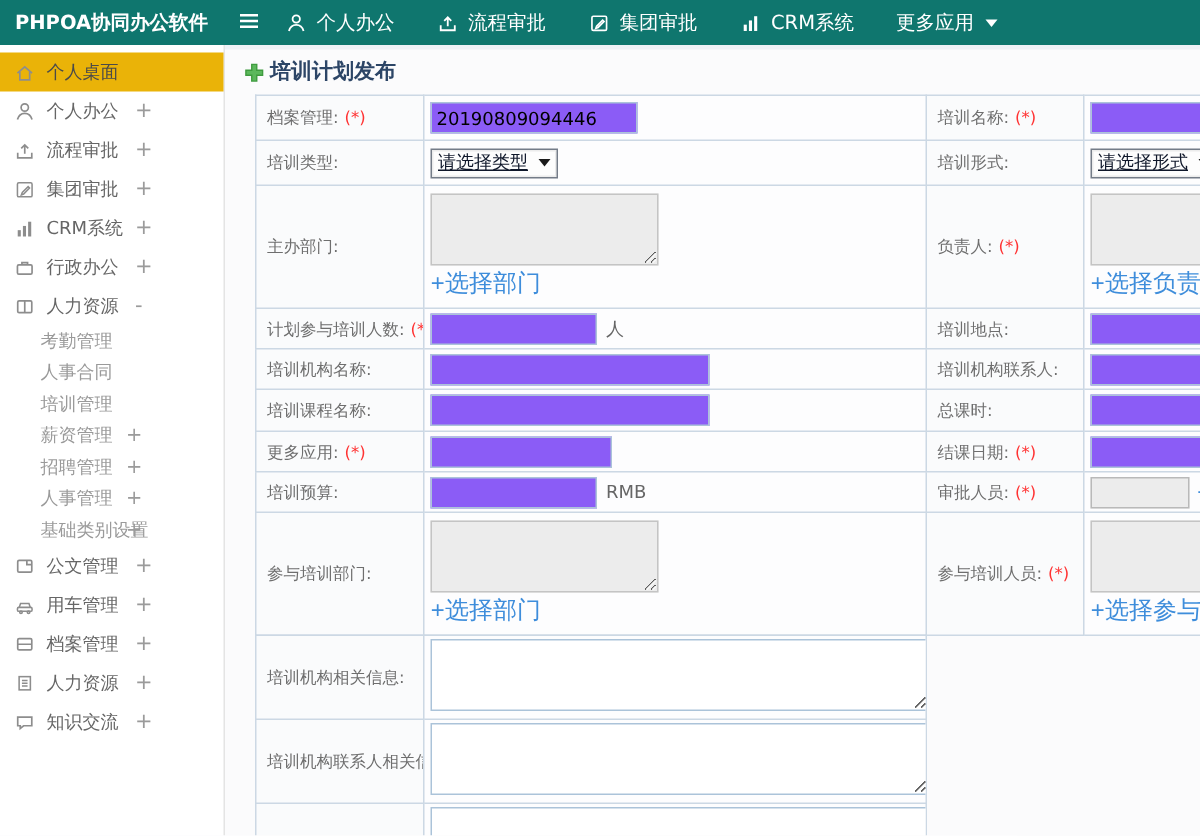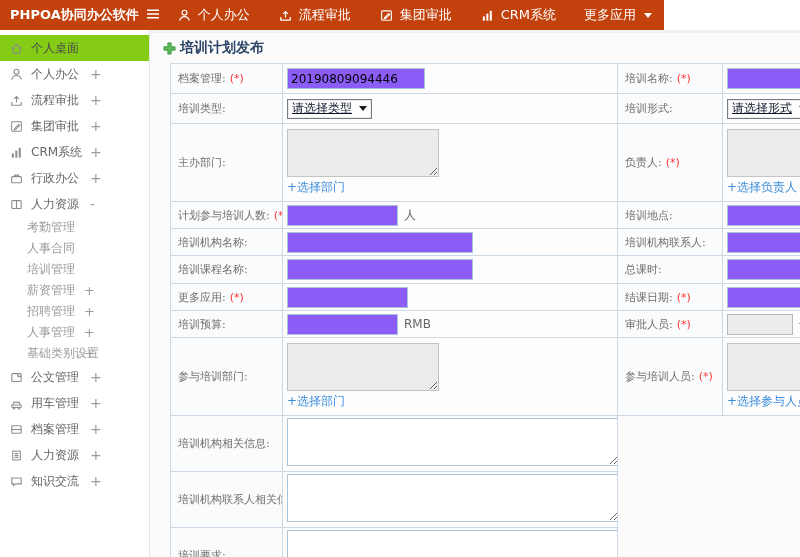--- a/index.html
+++ b/index.html
@@ -3,36 +3,36 @@
 <meta charset="utf-8">
 <style>
   html,body{margin:0;padding:0;}
   body{
     width:800px;height:557px;position:relative;overflow:hidden;
     font-family:"DejaVu Sans","Liberation Sans",sans-serif;
     font-size:12px;background:#fff;color:#333;
   }
   
   .topbar{
-    position:absolute;top:0;left:0;width:664px;height:30px;
-    background:#c2410c;display:flex;align-items:center;color:#fff;z-index:5;
+    position:absolute;top:0;left:0;width:800px;height:30px;
+    background:#0f766e;display:flex;align-items:center;color:#fff;z-index:5;
   }
   .logo{width:142px;padding-left:10px;font-size:13px;font-weight:bold;white-space:nowrap;}
   .hamb{margin:0 16px 0 6px;display:flex;cursor:pointer;}
   .topnav{display:flex;align-items:center;}
   .nav-item{display:flex;align-items:center;gap:6px;margin-right:28px;font-size:13px;cursor:pointer;white-space:nowrap;}
   .nico{display:flex;}
   .caret{width:0;height:0;border-left:4px solid transparent;border-right:4px solid transparent;border-top:5px solid #fff;margin-left:2px;}
   
   .sidebar{
     position:absolute;top:30px;left:0;width:150px;height:527px;
     background:#ffffff;border-right:1px solid #e4e4e4;padding-top:5px;box-sizing:border-box;
   }
   .side-item{height:26px;display:flex;align-items:center;padding-left:8px;color:#666;cursor:pointer;position:relative;}
-  .side-item.active{background:#84cc16;color:#4a4a4a;}
+  .side-item.active{background:#eab308;color:#4a4a4a;}
   .sico{width:16px;height:16px;margin-right:7px;color:#8d8d8d;display:flex;align-items:center;justify-content:center;}
   .exp{position:absolute;left:90px;top:0;height:26px;display:flex;align-items:center;color:#9b9b9b;font-size:14px;}
   .side-sub{height:21px;display:flex;align-items:center;padding-left:27px;color:#9a9a9a;cursor:pointer;position:relative;}
   .exp2{position:absolute;left:84px;top:0;height:21px;display:flex;align-items:center;color:#9b9b9b;font-size:13px;}
   
   .main{
     position:absolute;top:30px;left:150px;width:650px;height:527px;
     overflow:hidden;background:#fbfbfc;
   }
   .main::before{content:"";display:block;height:3px;background:#eef2f7;}
@@ -48,21 +48,21 @@
   td.fld{background:#fdfdfe;padding:2px 4px;}
   .req{color:#f33;margin-left:4px;font-size:11px;}
   .sfx{color:#666;margin-left:6px;}
   input.txt{height:17px;border:1px solid #abc3d9;background:#8b5cf6;padding:1px 3px;
     font:12px "DejaVu Sans",sans-serif;vertical-align:middle;}
   input.ro{background:#ececec;border:1px solid #b9b9b9;}
   .w130{width:130px}.w150{width:148px}.w105{width:103px}.w180{width:178px}.w115{width:113px}.w62{width:58px}
   textarea.grey{width:146px;height:42px;background:#ececec;border:1px solid #c4c4c4;resize:both;overflow:auto;}
   textarea.big{width:326px;height:42px;background:#fff;border:1px solid #abc3d9;resize:both;overflow:auto;
     font:12px "DejaVu Sans",sans-serif;}
-  a.slink{color:#3e8ddb;text-decoration:none;font-size:12px;cursor:pointer;white-space:nowrap;}
+  a.slink{color:#3e8ddb;text-decoration:none;font-size:16px;cursor:pointer;white-space:nowrap;font-family:Liberation Mono, monospace;}
   .boxwrap{display:flex;flex-direction:column;align-items:flex-start;gap:2px;padding:3px 0;}
   .selbox{display:inline-flex;align-items:center;gap:7px;height:18px;padding:0 4px 0 4px;
     border:1px solid #747c88;background:#fdfdfd;box-shadow:inset 0 0 0 1px #ececec;cursor:pointer;}
   .selbox .stxt{color:#0f172a;text-decoration:underline;font-size:12px;}
   .selbox .scaret{width:0;height:0;border-left:4px solid transparent;border-right:4px solid transparent;border-top:5px solid #1a1a1a;}
   .inline{display:flex;align-items:center;}
   tr.h30{height:30px}tr.h58{height:58px}tr.h27{height:27px}tr.h28{height:28px}
   tr.h62{height:62px}tr.h56{height:56px}tr.h54{height:54px}tr.h52{height:52px}
 </style>
 </head>

